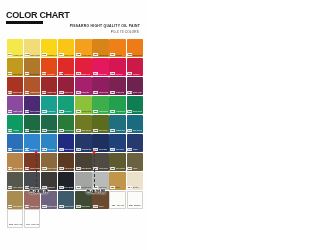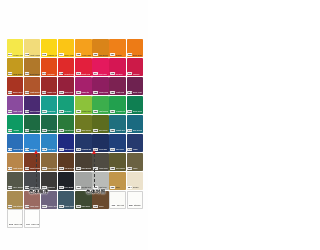--- a/index.html
+++ b/index.html
@@ -117,20 +117,26 @@
     position:absolute;width:0;border-left:0.8px dashed #3a3a3a;
   }
   #aline-a{left:35.6px;top:154px;height:33px;}
   #aline-b{left:93.6px;top:154px;height:33px;}
 </style>
 </head>
 <body>
 
 <div id="page">
 
+  <div class="hdr">
+    <div class="hdr-title">COLOR CHART</div>
+    <div class="hdr-rule"></div>
+    <div class="hdr-sub">PISSARRO HIGHT QUALITY OIL PAINT</div>
+    <div class="hdr-sub2">PO-3 73 COLORS</div>
+  </div>
 
   <div id="grid">
       <div class="sw light">
         <div class="chip" style="background: rgb(245, 232, 74);"></div>
         <div class="lblbar">
           <span class="code">101</span>
           <span class="nm">Lemon Yellow</span>
         </div>
       </div>
       <div class="sw light">

